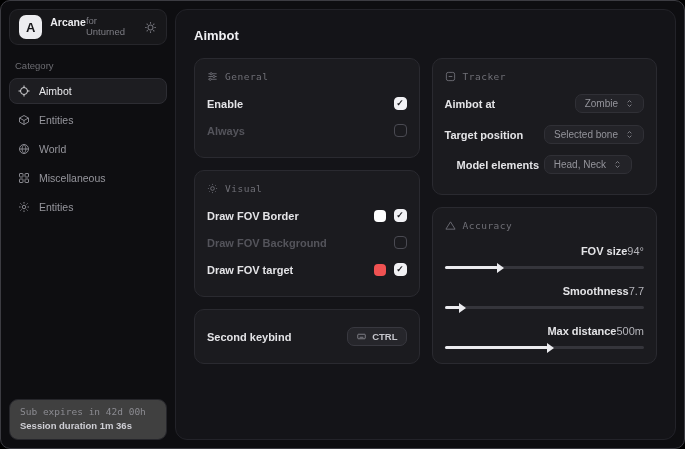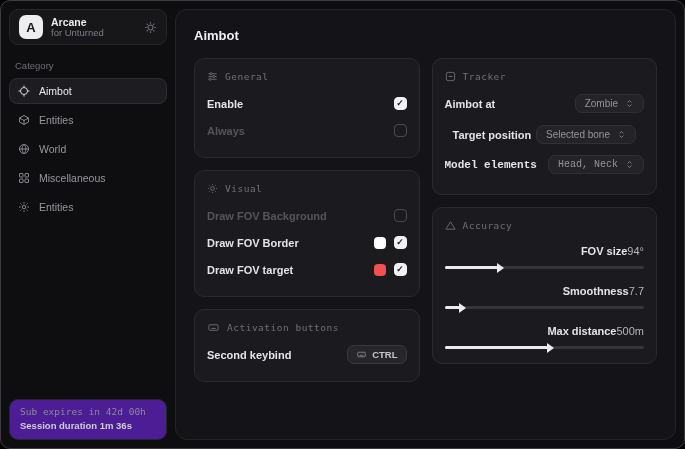--- a/index.html
+++ b/index.html
@@ -11,34 +11,34 @@
     -webkit-font-smoothing:antialiased;
   }
   
   .sidebar{width:174px;flex-shrink:0;box-sizing:border-box;padding:8px;display:flex;flex-direction:column;}
   .brand-card{
     height:36px;flex-shrink:0;border:1px solid #26262b;background:#17171a;border-radius:9px;
     display:flex;align-items:center;gap:8px;padding:0 9px;box-sizing:border-box;
   }
   .logo{width:24px;height:24px;border-radius:7px;background:#ededf0;color:#17171a;
     font-weight:bold;font-size:13px;display:flex;align-items:center;justify-content:center;}
-  .brand-text{display:flex;flex-direction:column;line-height:1.15;}
+  .brand-text{display:flex;flex-direction:row;line-height:1.15;}
   .brand-name{font-size:10.5px;font-weight:bold;color:#ececef;}
   .brand-sub{font-size:9.5px;color:#7d7d84;}
   .brand-gear{margin-left:auto;color:#6d6d74;display:flex;}
   .cat-label{margin:15px 6px 7px 6px;font-size:9.5px;color:#6d6d73;}
   .side-item{
     height:26px;margin-bottom:3px;border-radius:8px;border:1px solid transparent;
     display:flex;align-items:center;gap:9px;padding:0 8px;box-sizing:border-box;
     font-size:10.5px;color:#96969d;cursor:default;
   }
   .side-item.active{background:#1d1d21;border-color:#2d2d33;color:#e9e9ec;}
   .side-item .icn{display:flex;color:inherit;opacity:.9;}
   .side-footer{
-    margin-top:auto;border:1px solid #26262b;border-radius:9px;background:#4c1d95;
+    margin-top:auto;border:1px solid #26262b;border-radius:9px;background:#404040;
     padding:5px 10px 6px 10px;line-height:1.5;
   }
   .side-footer .l1{font-family:"DejaVu Sans Mono", monospace;font-size:9.5px;color:#8b8b91;}
   .side-footer .l2{font-size:9.5px;font-weight:bold;color:#cfcfd5;}
   
   .main{
     flex:1;margin:8px 8px 8px 0;box-sizing:border-box;min-width:0;
     background:#141418;border:1px solid #232329;border-radius:12px;
     padding:10px 18px 12px 18px;
   }
@@ -199,52 +199,43 @@
         <div class="card">
           <div class="sec-head">
             <span class="icn">
               <svg width="11" height="11" viewBox="0 0 24 24" fill="none" stroke="currentColor" stroke-width="2">
                 <circle cx="12" cy="12" r="4"></circle>
                 <path d="M12 2v2M12 20v2M2 12h2M20 12h2M4.9 4.9l1.4 1.4M17.7 17.7l1.4 1.4M19.1 4.9l-1.4 1.4M6.3 17.7l-1.4 1.4"></path>
               </svg>
             </span>
             <span>Visual</span>
           </div>
-          <div class="row dim">
-            <span class="row-label">Draw FOV Background</span>
-            <span class="row-right">
-              <span class="checkbox"></span>
-            </span>
-          </div>
           <div class="row">
             <span class="row-label">Draw FOV Border</span>
             <span class="row-right">
               <span class="swatch" style="background:#ffffff"></span>
               <span class="checkbox checked"></span>
             </span>
           </div>
+          <div class="row dim">
+            <span class="row-label">Draw FOV Background</span>
+            <span class="row-right">
+              <span class="checkbox"></span>
+            </span>
+          </div>
           <div class="row">
             <span class="row-label">Draw FOV target</span>
             <span class="row-right">
               <span class="swatch" style="background:#f05252"></span>
               <span class="checkbox checked"></span>
             </span>
           </div>
         </div>
 
         <div class="card">
-          <div class="sec-head">
-            <span class="icn">
-              <svg width="13" height="11" viewBox="0 0 24 24" fill="none" stroke="currentColor" stroke-width="2">
-                <rect x="2" y="6" width="20" height="12" rx="2"></rect>
-                  <path d="M6 10h.01M10 10h.01M14 10h.01M18 10h.01M7 14h10"></path>
-              </svg>
-            </span>
-            <span>Activation buttons</span>
-          </div>
           <div class="row">
             <span class="row-label">Second keybind</span>
             <span class="pill bordered">
               <span class="icn">
                 <svg width="11" height="9" viewBox="0 0 24 24" fill="none" stroke="currentColor" stroke-width="2">
                   <rect x="2" y="6" width="20" height="12" rx="2"></rect>
                     <path d="M7 14h10"></path>
                 </svg>
               </span>
               <span>CTRL</span>
@@ -269,32 +260,32 @@
             <span class="row-label">Aimbot at</span>
             <span class="select">
               <span>Zombie</span>
               <span class="icn">
                 <svg width="9" height="11" viewBox="0 0 24 24" fill="none" stroke="currentColor" stroke-width="2.4">
                   <path d="M7 9l5-5 5 5M7 15l5 5 5-5"></path>
                 </svg>
               </span>
             </span>
           </div>
-          <div class="row" style="margin:9px 8px;">
+          <div class="row" style="margin:9px 0;">
             <span class="row-label">Target position</span>
             <span class="select">
               <span>Selected bone</span>
               <span class="icn">
                 <svg width="9" height="11" viewBox="0 0 24 24" fill="none" stroke="currentColor" stroke-width="2.4">
                   <path d="M7 9l5-5 5 5M7 15l5 5 5-5"></path>
                 </svg>
               </span>
             </span>
           </div>
-          <div class="row" style="margin:9px 0;font-family:Liberation Mono, monospace;">
+          <div class="row" style="margin:9px 12px;">
             <span class="row-label">Model elements</span>
             <span class="select">
               <span>Head, Neck</span>
               <span class="icn">
                 <svg width="9" height="11" viewBox="0 0 24 24" fill="none" stroke="currentColor" stroke-width="2.4">
                   <path d="M7 9l5-5 5 5M7 15l5 5 5-5"></path>
                 </svg>
               </span>
             </span>
           </div>

